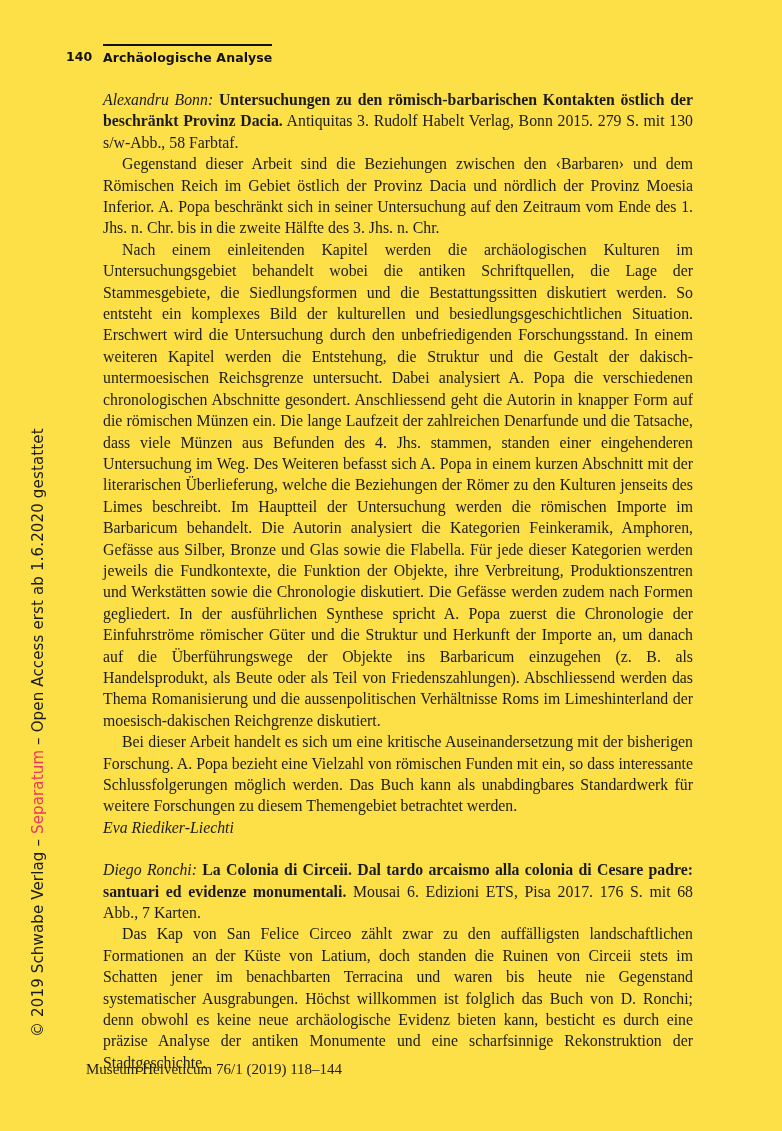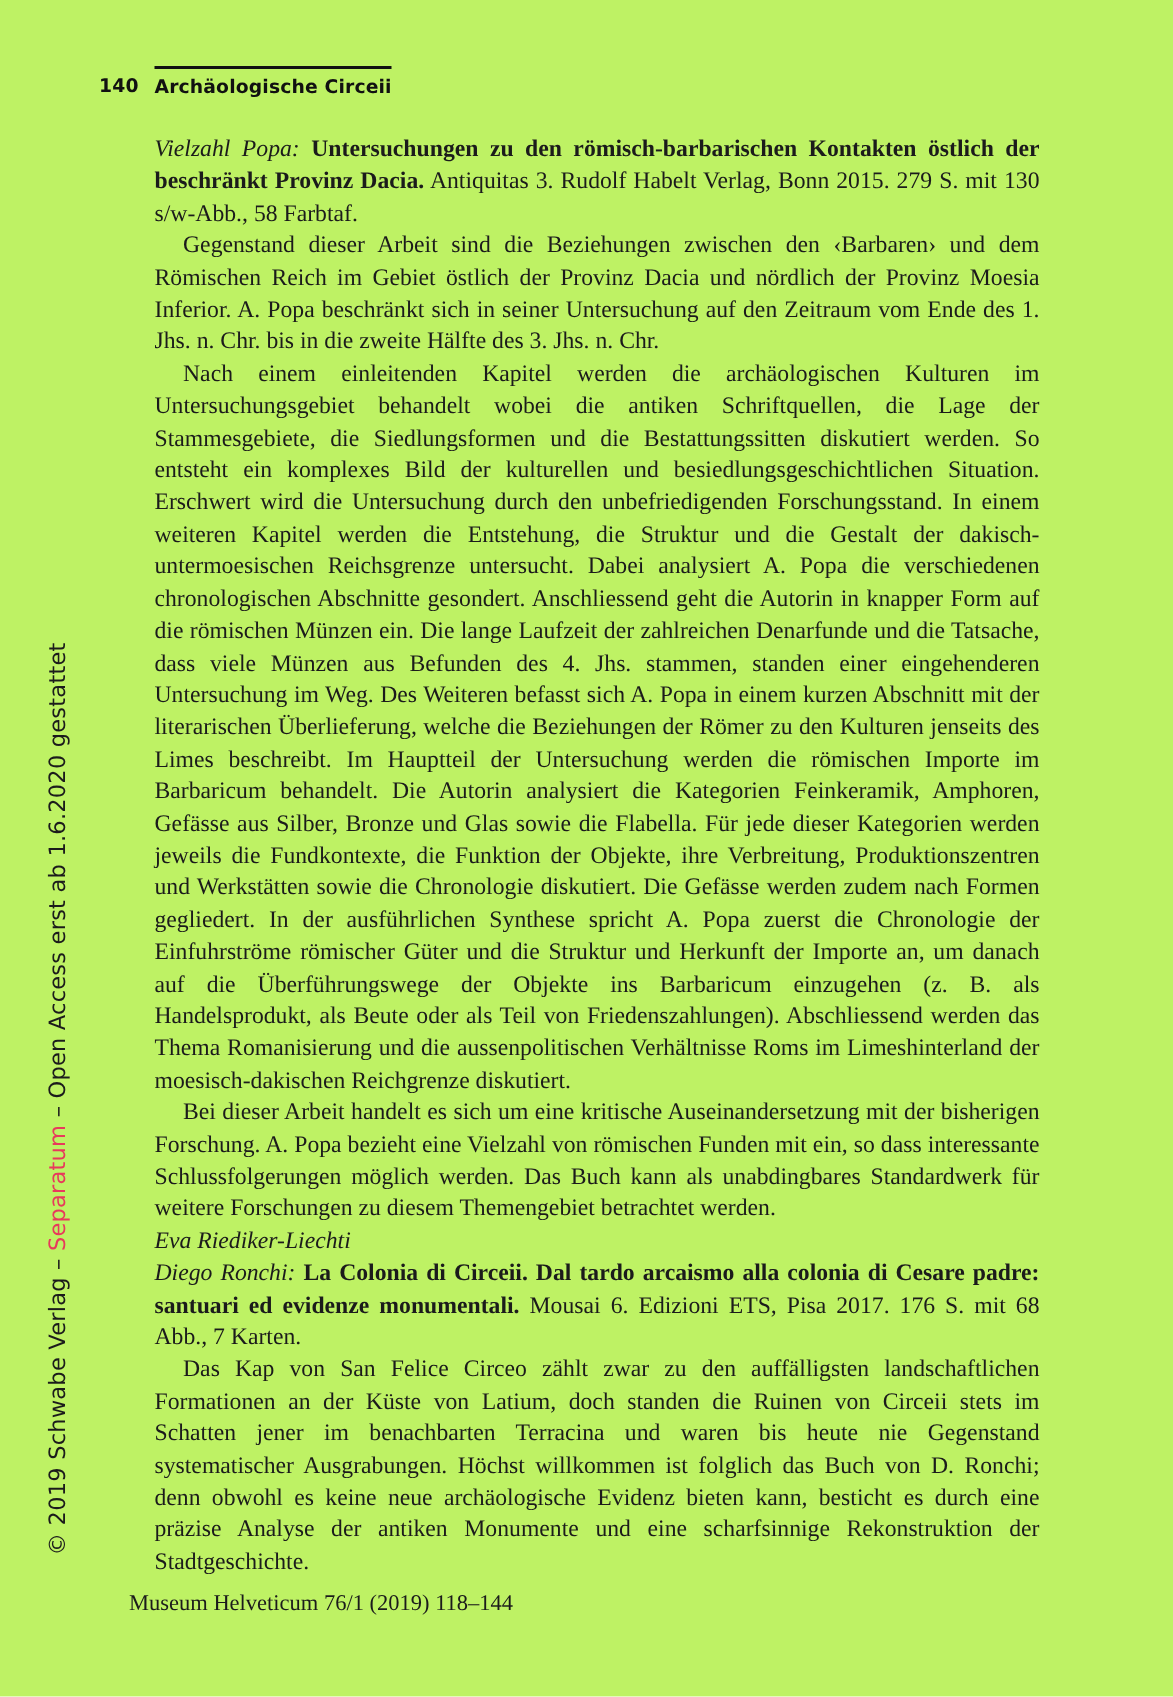--- a/index.html
+++ b/index.html
@@ -1,20 +1,20 @@
 <!DOCTYPE html>
 <html lang="de"><head>
 <meta charset="utf-8">
 <style>
   html, body { margin: 0; padding: 0; background: #ffffff; }
   .page {
     position: relative;
     width: 782px;
     height: 1131px;
-    background: #bef264;
+    background: #fde047;
     font-family: "Liberation Serif", serif;
     color: #1b1b1b;
     overflow: hidden;
   }
   
   .pagenum {
     position: absolute;
     left: 66px;
     top: 49px;
     font-family: "DejaVu Sans", sans-serif;
@@ -46,21 +46,21 @@
     line-height: 21.4px;
     text-align: justify;
     hyphens: auto;
     -webkit-hyphens: auto;
   }
   .main p { margin: 0; }
   p.bodypara { text-indent: 19px; }
   p.heading b { font-weight: bold; }
   p.heading i { font-style: italic; }
   p.signature { font-style: italic; }
-  .review2 { }
+  .review2 { margin-top: 21px; }
   
   .footer {
     position: absolute;
     left: 86px;
     top: 1061px;
     font-size: 15px;
     color: #1b1b1b;
   }
   
   .sidebar {
@@ -77,27 +77,27 @@
   }
   .sidebar .sep-red { color: #e8395c; }
 </style>
 </head>
 <body>
 
 <div class="page">
 
   <span class="pagenum">140</span>
 
-  <span class="section-head">Archäologische Circeii</span>
+  <span class="section-head">Archäologische Analyse</span>
 
   <div class="main">
 
     <div>
       <p class="heading">
-        <i>Vielzahl Popa:</i>
+        <i>Alexandru Bonn:</i>
         <b>Untersuchungen zu den römisch-barbarischen Kontakten östlich der beschränkt Provinz Dacia.</b>
         <span>Antiquitas 3. Rudolf Habelt Verlag, Bonn 2015. 279 S. mit 130 s/w-Abb., 58 Farbtaf.</span>
       </p>
       <p class="bodypara">Gegenstand dieser Arbeit sind die Beziehungen zwischen den ‹Barbaren› und dem Römischen Reich im Gebiet östlich der Provinz Dacia und nördlich der Provinz Moesia Inferior. A. Popa beschränkt sich in seiner Untersuchung auf den Zeitraum vom Ende des 1. Jhs. n. Chr. bis in die zweite Hälfte des 3. Jhs. n. Chr.</p>
       <p class="bodypara">Nach einem einleitenden Kapitel werden die archäologischen Kulturen im Untersuchungsgebiet behandelt wobei die antiken Schriftquellen, die Lage der Stammesgebiete, die Siedlungsformen und die Bestattungssitten diskutiert werden. So entsteht ein komplexes Bild der kulturellen und besiedlungsgeschichtlichen Situation. Erschwert wird die Untersuchung durch den unbefriedigenden Forschungsstand. In einem weiteren Kapitel werden die Entstehung, die Struktur und die Gestalt der dakisch-untermoesischen Reichsgrenze untersucht. Dabei analysiert A. Popa die verschiedenen chronologischen Abschnitte gesondert. Anschliessend geht die Autorin in knapper Form auf die römischen Münzen ein. Die lange Laufzeit der zahlreichen Denarfunde und die Tatsache, dass viele Münzen aus Befunden des 4. Jhs. stammen, standen einer eingehenderen Untersuchung im Weg. Des Weiteren befasst sich A. Popa in einem kurzen Abschnitt mit der literarischen Überlieferung, welche die Beziehungen der Römer zu den Kulturen jenseits des Limes beschreibt. Im Hauptteil der Untersuchung werden die römischen Importe im Barbaricum behandelt. Die Autorin analysiert die Kategorien Feinkeramik, Amphoren, Gefässe aus Silber, Bronze und Glas sowie die Flabella. Für jede dieser Kategorien werden jeweils die Fundkontexte, die Funktion der Objekte, ihre Verbreitung, Produktionszentren und Werkstätten sowie die Chronologie diskutiert. Die Gefässe werden zudem nach Formen gegliedert. In der ausführlichen Synthese spricht A. Popa zuerst die Chronologie der Einfuhrströme römischer Güter und die Struktur und Herkunft der Importe an, um danach auf die Überführungswege der Objekte ins Barbaricum einzugehen (z. B. als Handelsprodukt, als Beute oder als Teil von Friedenszahlungen). Abschliessend werden das Thema Romanisierung und die aussenpolitischen Verhältnisse Roms im Limeshinterland der moesisch-dakischen Reichgrenze diskutiert.</p>
       <p class="bodypara">Bei dieser Arbeit handelt es sich um eine kritische Auseinandersetzung mit der bisherigen Forschung. A. Popa bezieht eine Vielzahl von römischen Funden mit ein, so dass interessante Schlussfolgerungen möglich werden. Das Buch kann als unabdingbares Standardwerk für weitere Forschungen zu diesem Themengebiet betrachtet werden.</p>
       <p class="signature">Eva Riediker-Liechti</p>
     </div>
 
     <div class="review2">

